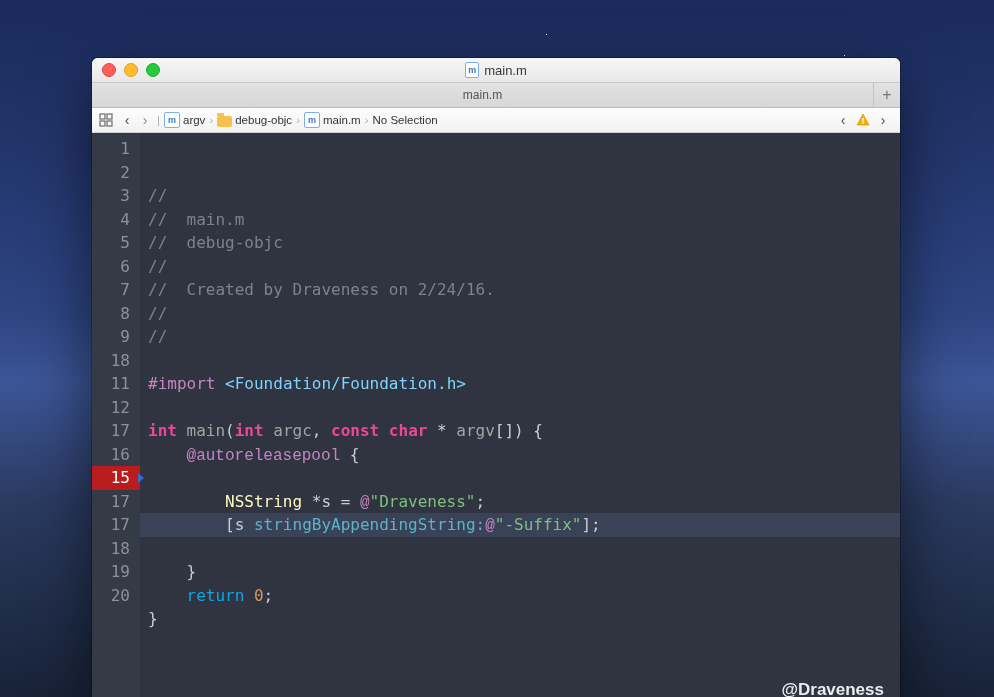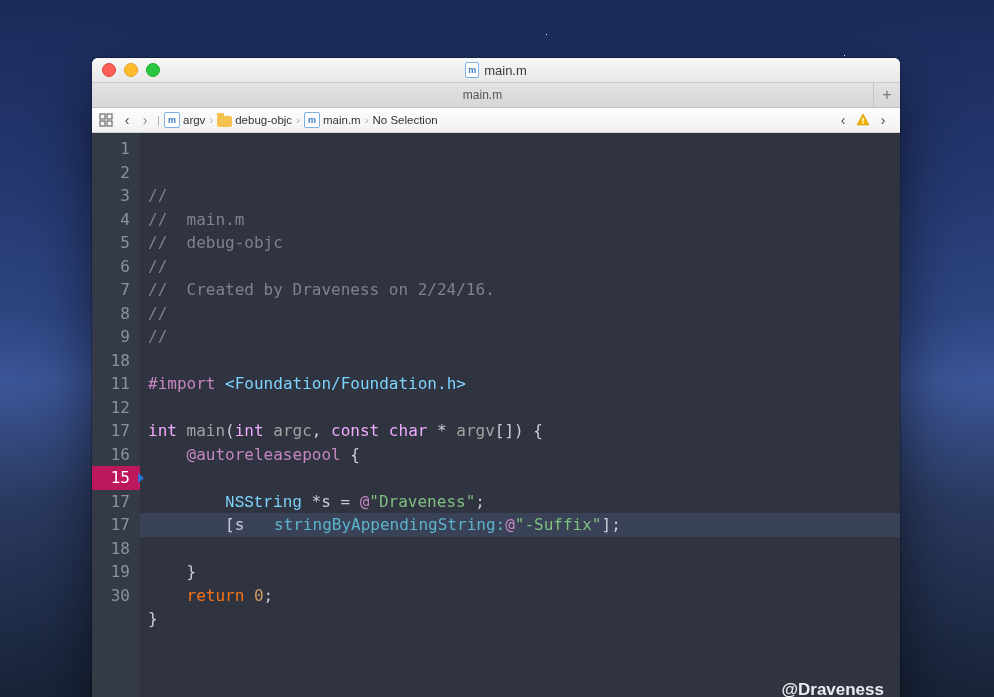--- a/index.html
+++ b/index.html
@@ -166,21 +166,21 @@
   .gutter {
     background:#353a47;
     color:#8b919e;
     text-align:right;
     padding: 4px 10px 4px 16px;
     user-select:none;
     min-width:22px;
   }
   .gutter div { height:23.5px; }
   .gutter .current {
-    background:#be185d;
+    background:#b91c1c;
     color:#fff;
     margin-left:-16px;
     margin-right:-10px;
     padding-left:16px;
     padding-right:10px;
     border-radius:0;
   }
   .gutter .note {
     position:relative;
   }
@@ -204,27 +204,27 @@
   .code div.line { height:23.5px; }
   .code .current-line{
     background:#394257;
     margin-left:-8px;
     padding-left:8px;
   }
 
   .c-comment { color:#7c828e; }
   .c-pp      { color:#c586c0; }         
   .c-angle   { color:#7dd3fc; }         
-  .c-type    { color:#f0abfc; }         
+  .c-type    { color:#ec4899;font-weight:bold; }         
   .c-func    { color:#a3a3a3; }         
-  .c-kw      { color:#f97316;margin-top:32px; }         
-  .c-at      { color:#c586c0; }         
+  .c-kw      { color:#0ea5e9;margin-top:32px; }         
+  .c-at      { color:#c586c0;font-family:Liberation Mono, monospace; }         
   .c-str     { color:#7fbf7f; }
-  .c-class   { color:#7dd3fc;font-family:Liberation Mono, monospace; }
-  .c-msg     { color:#5cb3cc;margin-left:20px; }
+  .c-class   { color:#fef9c3; }
+  .c-msg     { color:#5cb3cc; }
   .c-num     { color:#d19a66; }
 
   .watermark {
     position:absolute;
     right:16px;
     bottom:4px;
     color:#e9ecef;
     font-family:-apple-system, Arial, sans-serif;
     font-size:17px;
     font-weight:600;
@@ -354,21 +354,21 @@
           <div>18</div>
           <div>11</div>
           <div>12</div>
           <div>17</div>
           <div>16</div>
           <div class="current note">15</div>
           <div>17</div>
           <div>17</div>
           <div>18</div>
           <div>19</div>
-          <div>30</div>
+          <div>20</div>
         </div>
       <div class="code" id="code">
         <div class="line"><span class="c-comment">//</span></div><div class="line"><span class="c-comment">//  main.m</span></div><div class="line"><span class="c-comment">//  debug-objc</span></div><div class="line"><span class="c-comment">//</span></div><div class="line"><span class="c-comment">//  Created by Draveness on 2/24/16.</span></div><div class="line"><span class="c-comment">//</span></div><div class="line"><span class="c-comment">//</span></div><div class="line">&nbsp;</div><div class="line"><span class="c-pp">#import</span> <span class="c-angle">&lt;Foundation/Foundation.h&gt;</span></div><div class="line">&nbsp;</div><div class="line"><span class="c-type">int</span> <span class="c-func">main</span>(<span class="c-type">int</span> <span class="c-func">argc</span>, <span class="c-type">const char</span> * <span class="c-func">argv</span>[]) {</div><div class="line">    <span class="c-at">@autoreleasepool</span> {</div><div class="line">&nbsp;</div><div class="line">        <span class="c-class">NSString</span> *s = <span class="c-at">@</span><span class="c-str">"Draveness"</span>;</div><div class="line current-line">        [s <span class="c-msg">stringByAppendingString:</span><span class="c-at">@</span><span class="c-str">"-Suffix"</span>];</div><div class="line">&nbsp;</div><div class="line">    }</div><div class="line">    <span class="c-kw">return</span><span class="c-num"> 0</span>;</div><div class="line">}</div><div class="line">&nbsp;</div><div class="watermark">@Draveness</div>
       </div>
     </div>
 
   </div>
 </div>
 
 </body></html>

